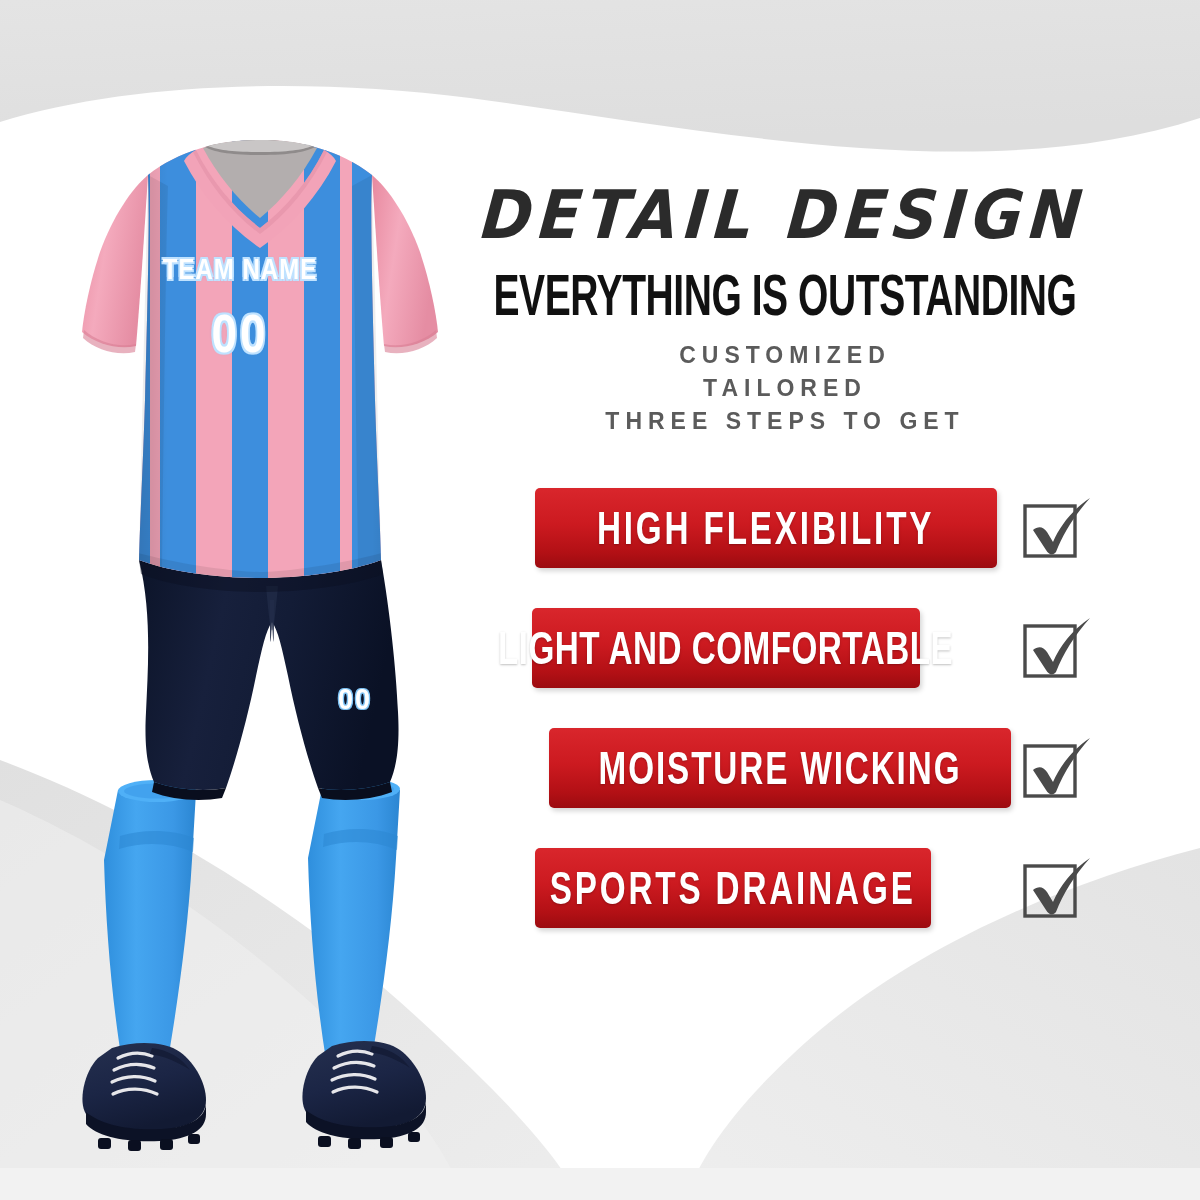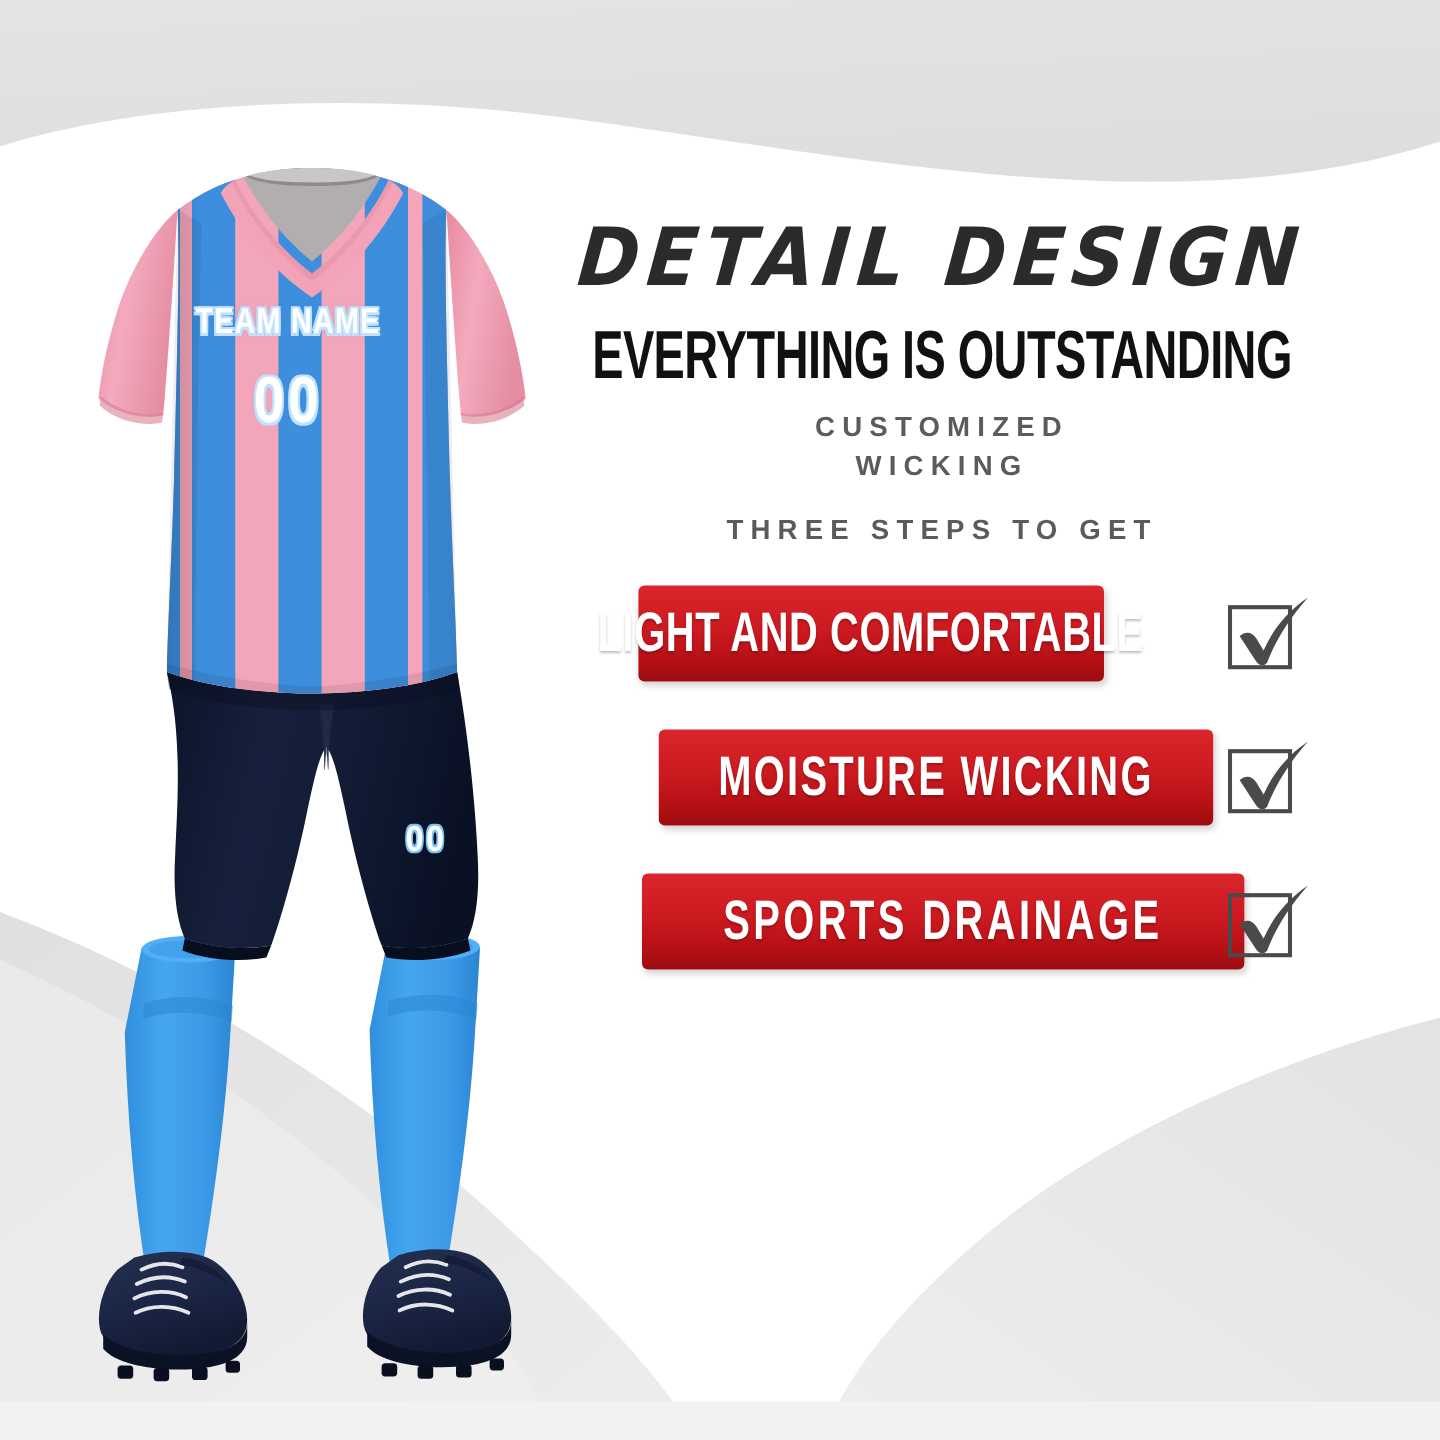--- a/index.html
+++ b/index.html
@@ -61,21 +61,21 @@
     white-space:nowrap;
   }
   .tagline{
     position:absolute;left:0;width:690px;text-align:center;
     font-family:"Liberation Sans",sans-serif;
     font-weight:700;font-size:23px;color:#5b5b5b;
     letter-spacing:6px;white-space:nowrap;
   }
   .t1{top:342px;}
   .t2{top:375px;}
-  .t3{top:408px;margin-top:20px;}
+  .t3{top:408px;}
 
   
   .features{position:absolute;left:0;top:488px;width:760px;}
   .frow{position:relative;height:120px;}
   .bar{
     position:absolute;top:0;height:80px;
     background:linear-gradient(180deg,#d9262c 0%,#cc1a20 45%,#b31015 80%,#9b0b10 100%);
     border-radius:5px;
     box-shadow:2px 3px 5px rgba(0,0,0,.17);
     display:flex;align-items:center;justify-content:center;
@@ -86,21 +86,21 @@
     font-size:35px;letter-spacing:0.5px;
     transform:scaleY(1.32) scaleX(.95);
     white-space:nowrap;
     text-shadow:0 1px 2px rgba(0,0,0,.25);
   }
   .bar.w1{left:95px;width:462px;}
   .bar.w1 span{letter-spacing:3px;}
   .bar.w2{left:92px;width:388px;}
   .bar.w3{left:109px;width:462px;}
   .bar.w3 span{letter-spacing:2px;}
-  .bar.w4{left:95px;width:502px;}
+  .bar.w4{left:95px;width:396px;}
   .bar.w4 span{letter-spacing:3px;}
 
   .check{position:absolute;left:580px;top:4px;width:72px;height:72px;}
   .check svg{display:block;width:72px;height:72px;overflow:visible;}
 </style>
 </head>
 <body>
 
 <div class="stage">
 
@@ -300,61 +300,73 @@
   <div class="jersey-text jersey-number">00</div>
   <div class="shorts-number">00</div>
 
   <div class="content">
 
     <div class="headline">DETAIL DESIGN</div>
 
     <div class="subhead">EVERYTHING IS OUTSTANDING</div>
 
     <div class="tagline t1">CUSTOMIZED</div>
-    <div class="tagline t2">WICKING</div>
+    <div class="tagline t2">TAILORED</div>
     <div class="tagline t3">THREE STEPS TO GET</div>
 
     <div class="features">
 
-
       <div class="frow">
-        <div class="bar w2">
-          <span>LIGHT AND COMFORTABLE</span>
+        <div class="bar w1">
+          <span>HIGH FLEXIBILITY</span>
         </div>
         <div class="check">
           <svg viewBox="0 0 72 72" xmlns="http://www.w3.org/2000/svg">
             <rect x="5" y="14" width="50" height="50" fill="none" stroke="#4a4a4a" stroke-width="3.4"></rect>
             <path d="M13,38 C18,34 23,34 27,40 L33,50 C40,34 52,18 70,6
                      C54,24 43,42 36,60 C33,64 29,63 26,58 Z" fill="#4a4a4a"></path>
           </svg>
         </div>
       </div>
 
       <div class="frow">
-        <div class="bar w3">
-          <span>MOISTURE WICKING</span>
+        <div class="bar w2">
+          <span>LIGHT AND COMFORTABLE</span>
         </div>
         <div class="check">
           <svg viewBox="0 0 72 72" xmlns="http://www.w3.org/2000/svg">
             <rect x="5" y="14" width="50" height="50" fill="none" stroke="#4a4a4a" stroke-width="3.4"></rect>
             <path d="M13,38 C18,34 23,34 27,40 L33,50 C40,34 52,18 70,6
                      C54,24 43,42 36,60 C33,64 29,63 26,58 Z" fill="#4a4a4a"></path>
           </svg>
         </div>
       </div>
 
       <div class="frow">
-        <div class="bar w4">
-          <span>SPORTS DRAINAGE</span>
+        <div class="bar w3">
+          <span>MOISTURE WICKING</span>
         </div>
         <div class="check">
           <svg viewBox="0 0 72 72" xmlns="http://www.w3.org/2000/svg">
             <rect x="5" y="14" width="50" height="50" fill="none" stroke="#4a4a4a" stroke-width="3.4"></rect>
             <path d="M13,38 C18,34 23,34 27,40 L33,50 C40,34 52,18 70,6
                      C54,24 43,42 36,60 C33,64 29,63 26,58 Z" fill="#4a4a4a"></path>
           </svg>
         </div>
       </div>
 
+      <div class="frow">
+        <div class="bar w4">
+          <span>SPORTS DRAINAGE</span>
+        </div>
+        <div class="check">
+          <svg viewBox="0 0 72 72" xmlns="http://www.w3.org/2000/svg">
+            <rect x="5" y="14" width="50" height="50" fill="none" stroke="#4a4a4a" stroke-width="3.4"></rect>
+            <path d="M13,38 C18,34 23,34 27,40 L33,50 C40,34 52,18 70,6
+                     C54,24 43,42 36,60 C33,64 29,63 26,58 Z" fill="#4a4a4a"></path>
+          </svg>
+        </div>
+      </div>
+
     </div>
   </div>
 
 </div>
 
 </body></html>

